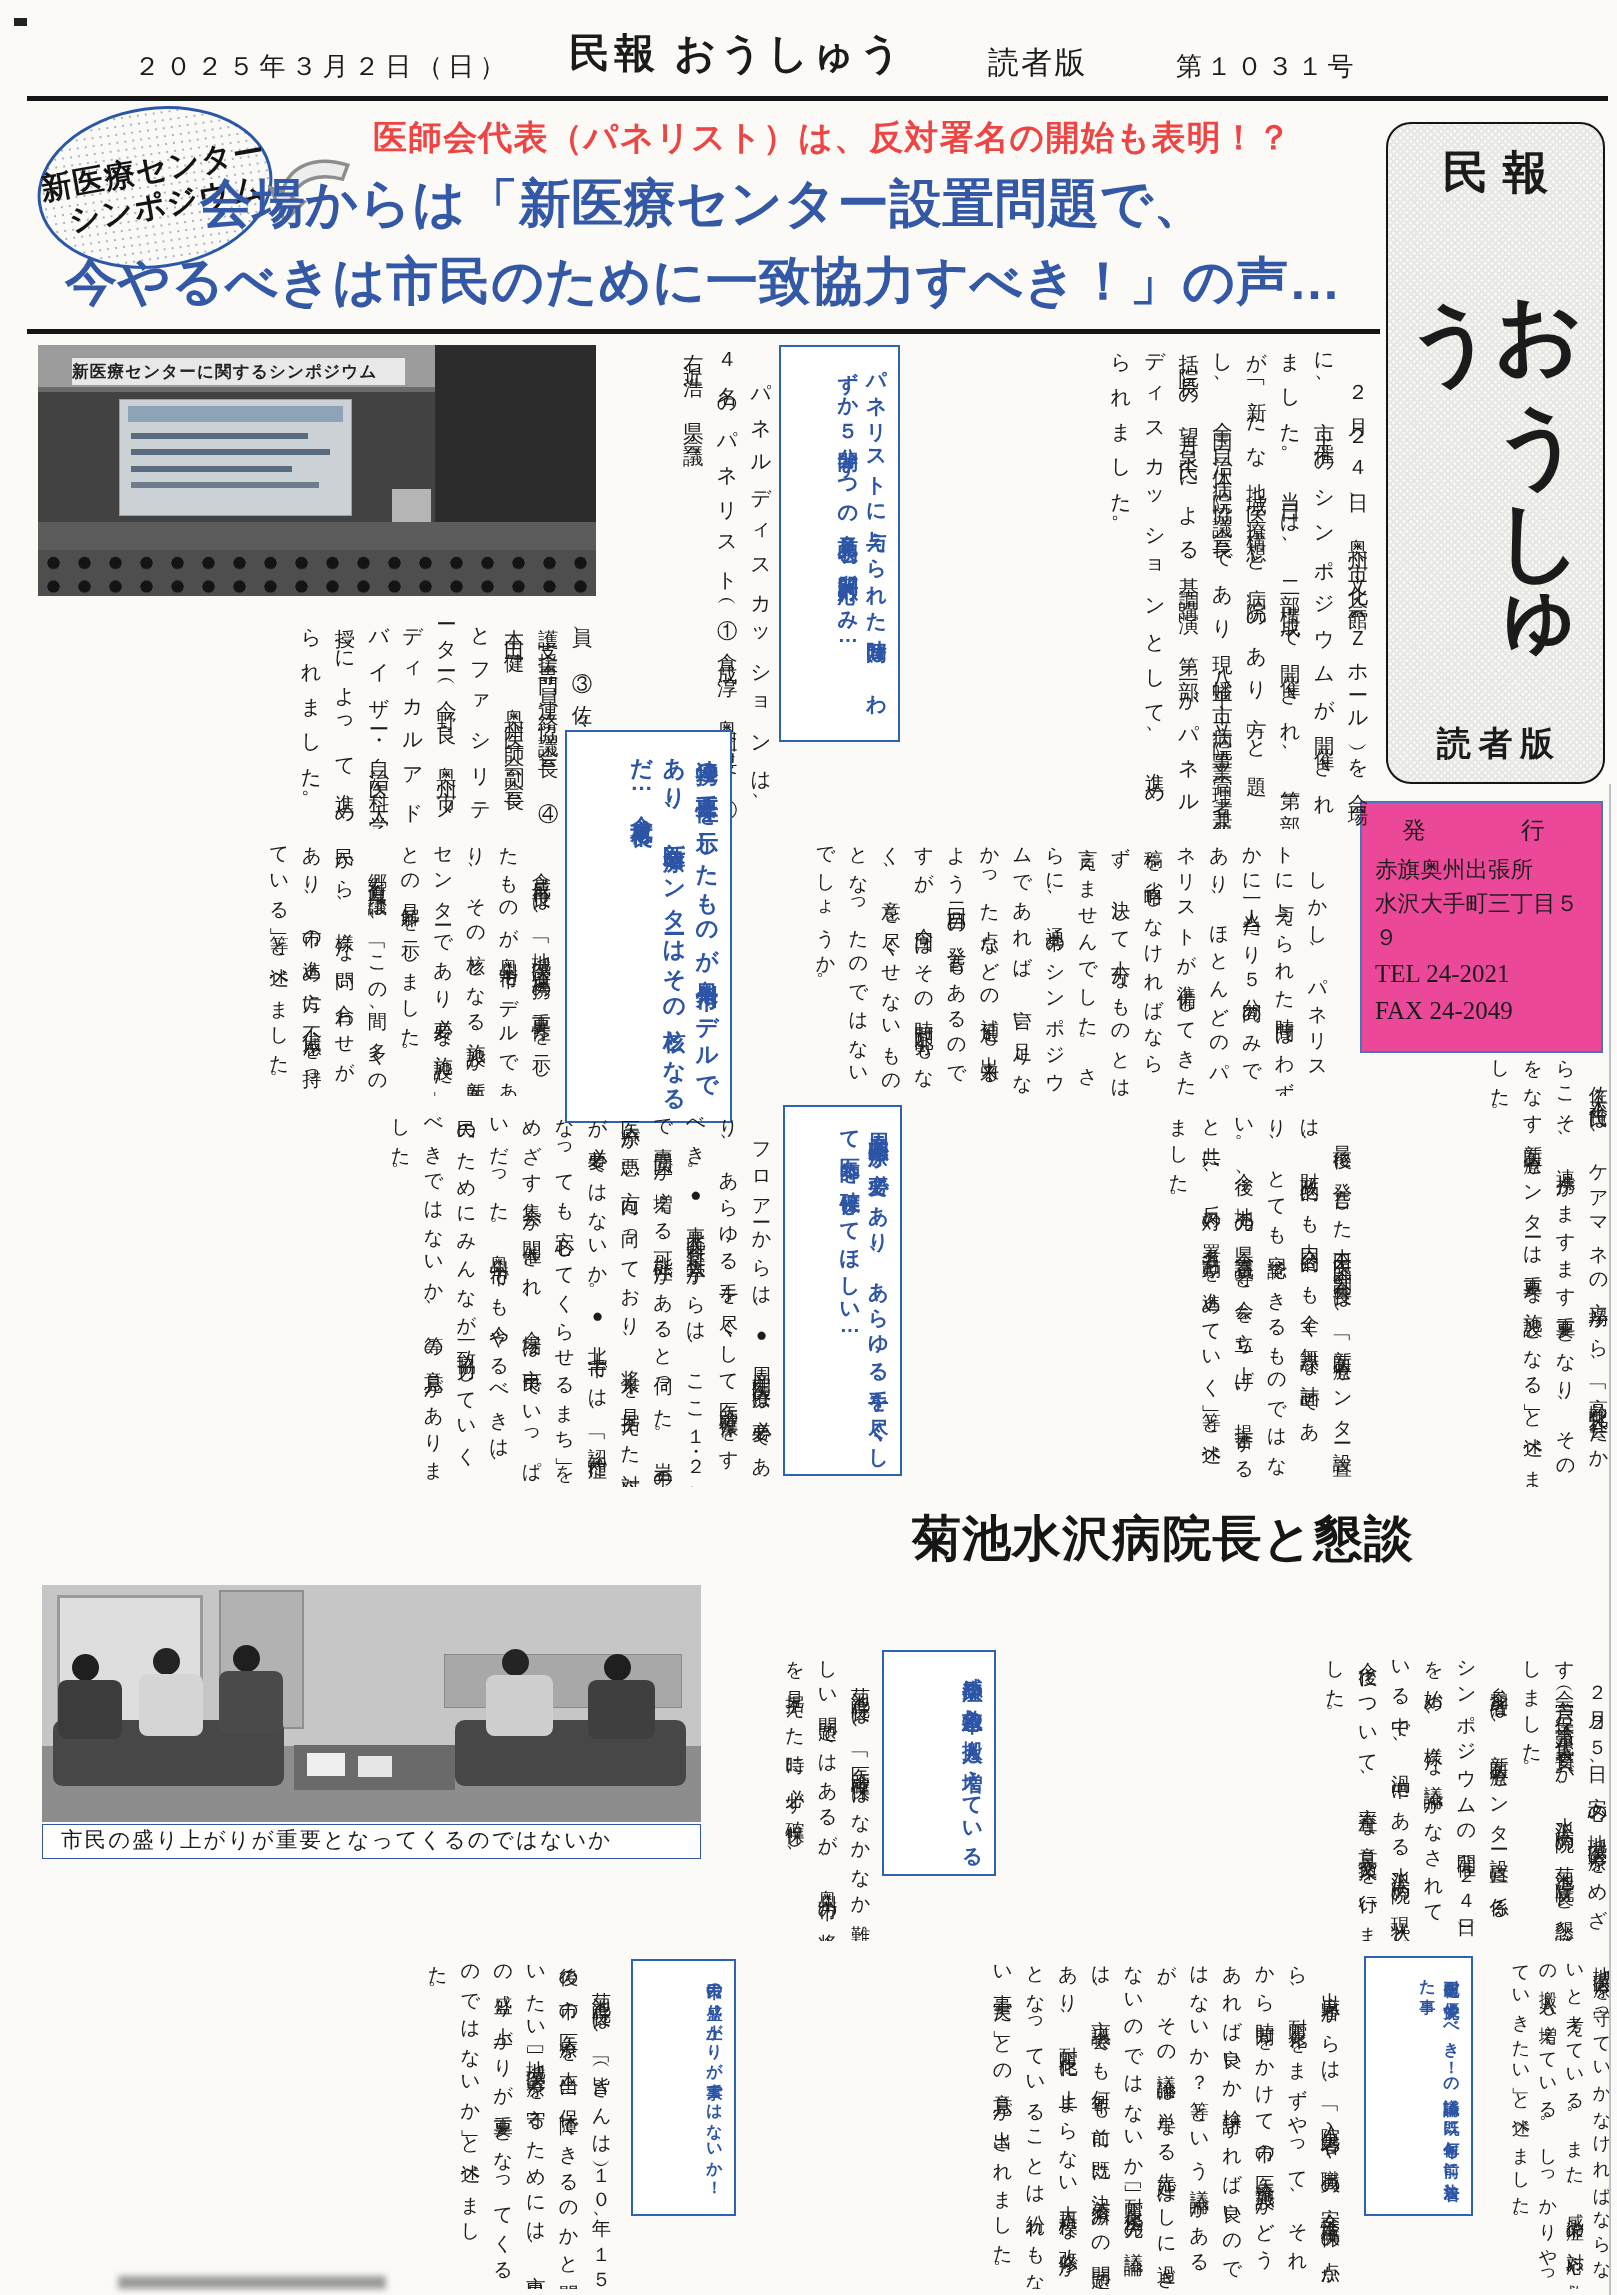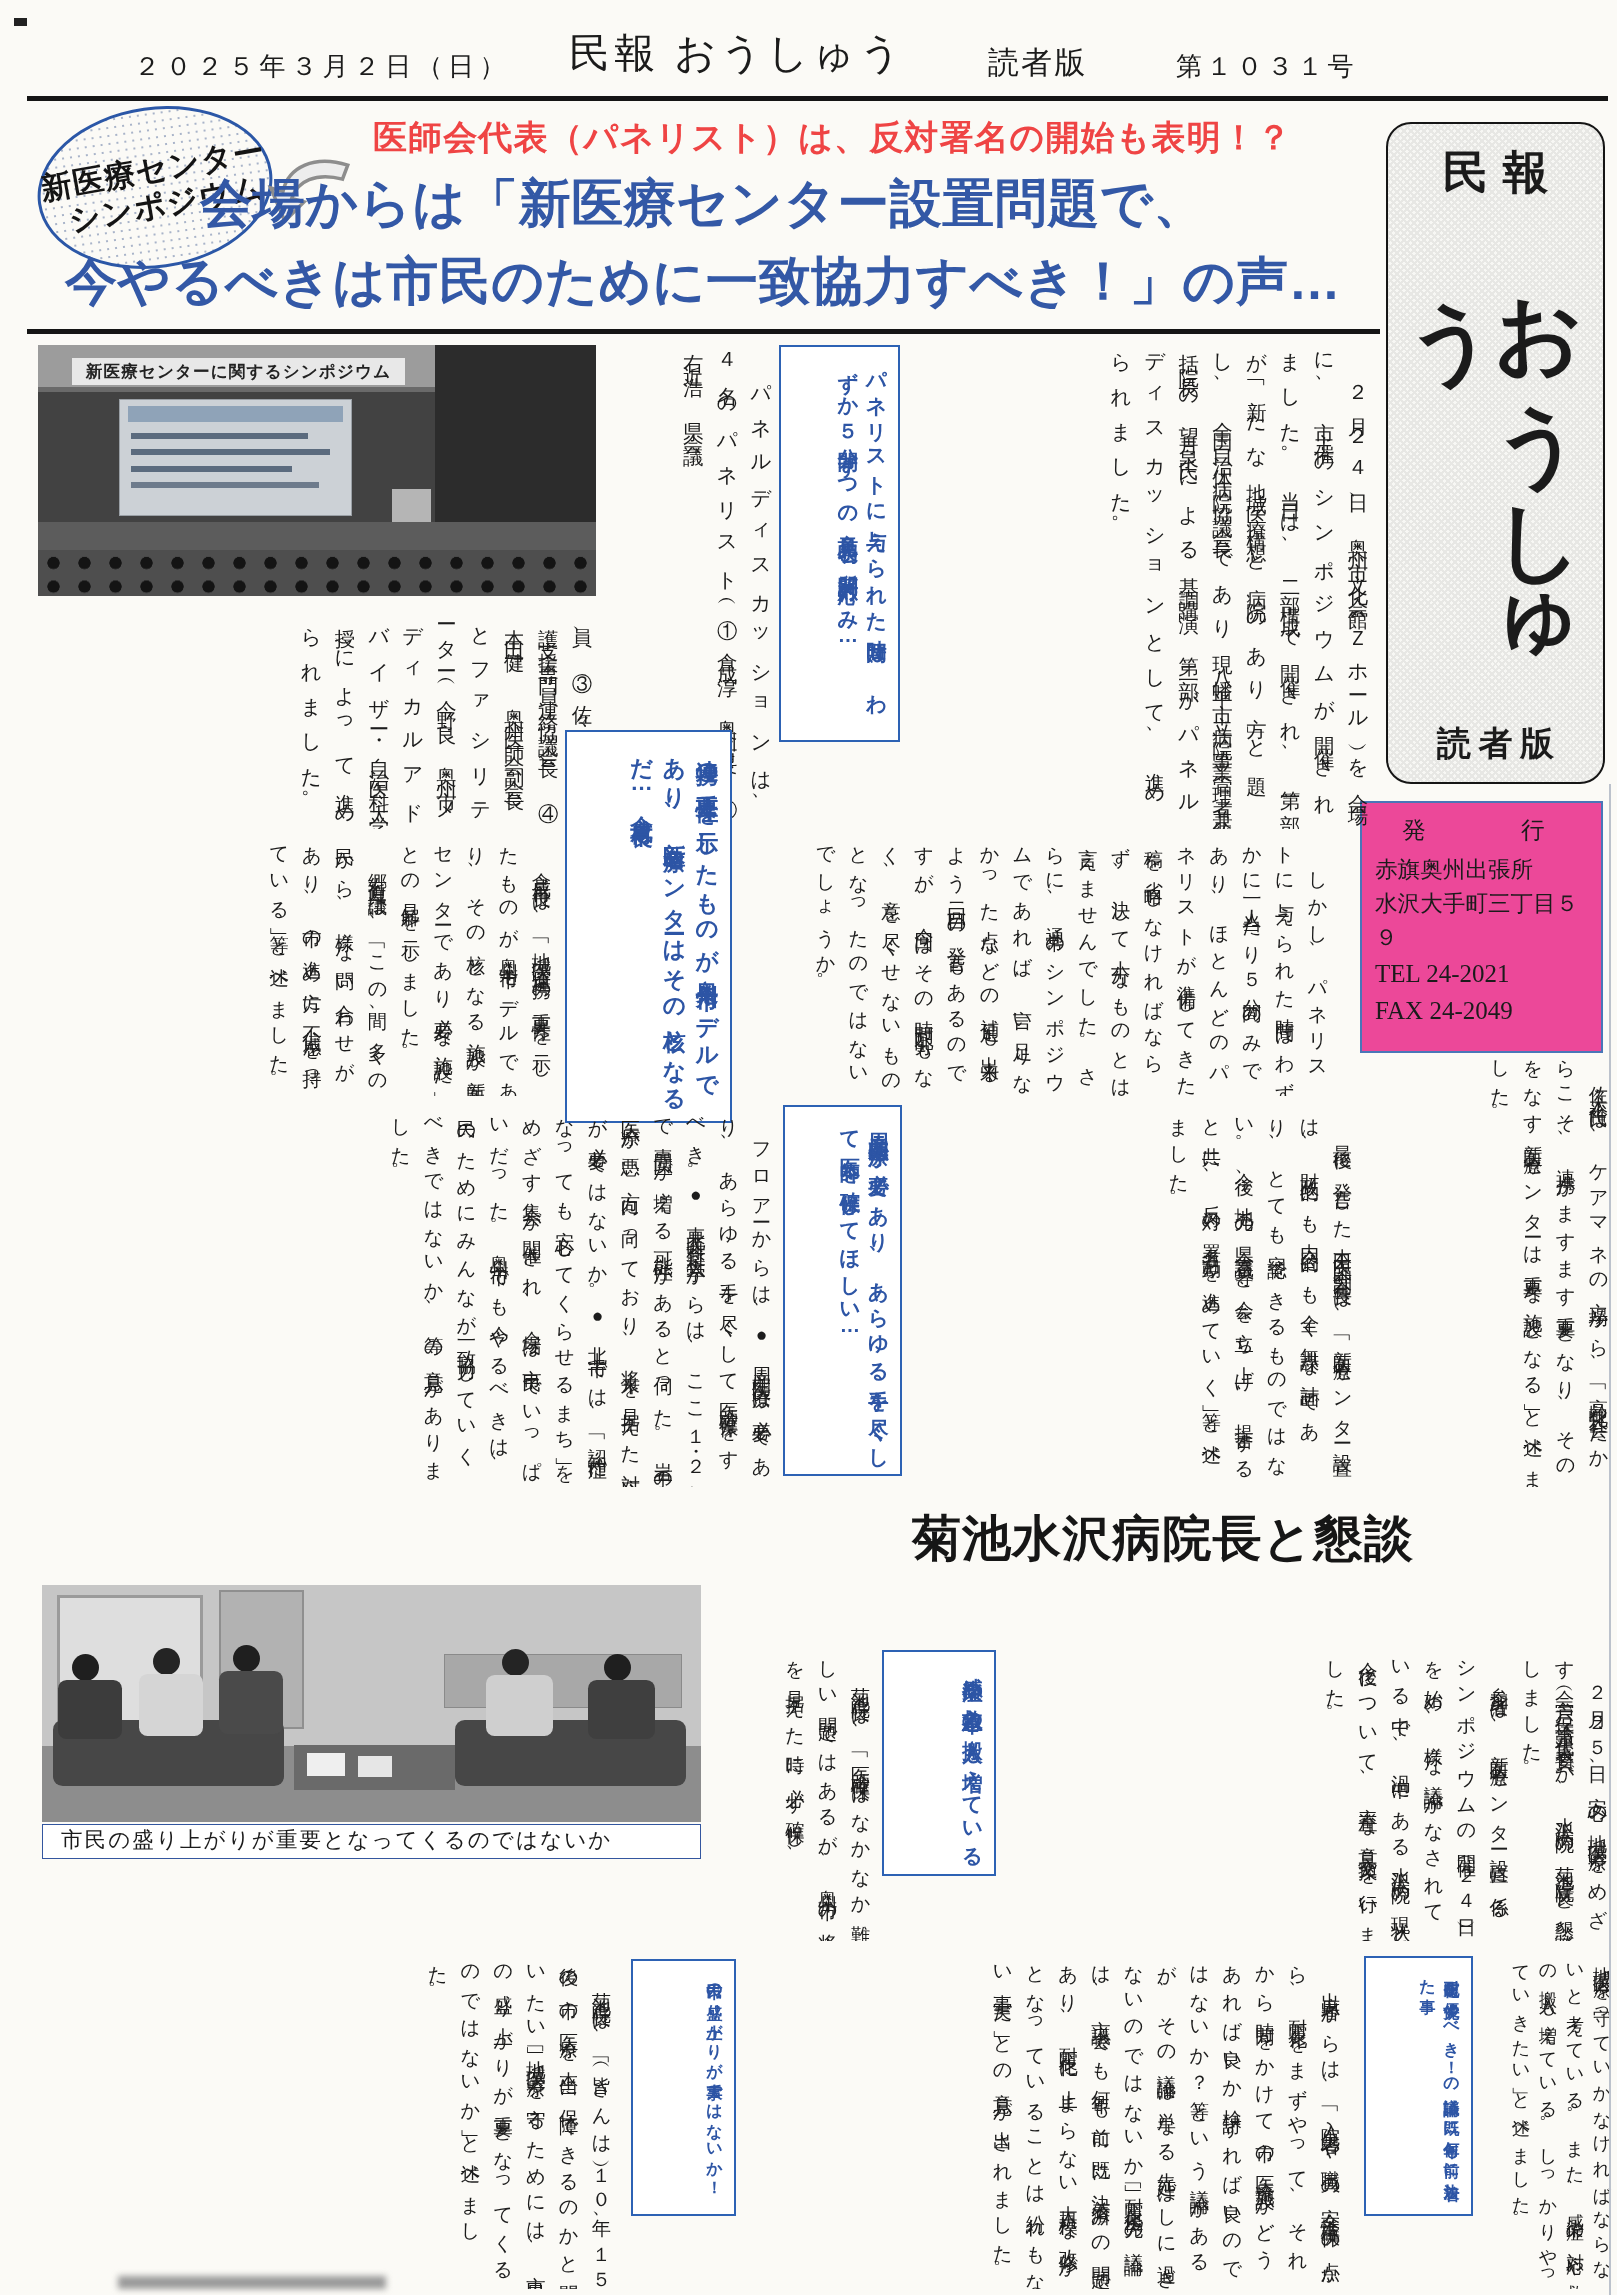--- a/index.html
+++ b/index.html
@@ -45,21 +45,21 @@
       font-size:31px;line-height:1.15;letter-spacing:1.1px;white-space:nowrap;}
   .ph{position:absolute;overflow:hidden;background:#424242;}
   .cap2{position:absolute;left:42px;top:1824px;width:659px;height:35px;border:1.6px solid #33569f;
       box-sizing:border-box;background:#fff;font-size:21.5px;line-height:31px;padding-left:18px;letter-spacing:2.1px;}
   .mark{position:absolute;background:#222;}
 </style>
 </head>
 <body>
 
 <div class="abs serif" style="left:134px;top:49px;font-size:26px;letter-spacing:5.4px;">２０２５年３月２日（日）</div>
-<div class="abs serif" style="left:569px;top:26px;font-size:41px;font-weight:normal;letter-spacing:4.3px;">民報 おうしゅう</div>
+<div class="abs serif" style="left:569px;top:26px;font-size:41px;font-weight:bold;letter-spacing:4.3px;">民報 おうしゅう</div>
 <div class="abs serif" style="left:988px;top:42px;font-size:31px;letter-spacing:2.1px;">読者版</div>
 <div class="abs serif" style="left:1176px;top:49px;font-size:26px;letter-spacing:4.3px;">第１０３１号</div>
 <div class="rule" style="left:27px;top:96px;width:1581px;height:5.4px;"></div>
 <div class="mark" style="left:14px;top:18px;width:13px;height:7.5px;"></div>
 
 <div class="stamp">
   <div class="stamp-oval">
     <span class="stamp-t" style="transform:rotate(-2deg);">新医療センター</span>
     <span class="stamp-t" style="transform:rotate(-2deg) translateX(8.6px);">シンポジウム</span>
   </div>
@@ -98,21 +98,21 @@
   <div class="abs" style="left:81px;top:54px;width:231px;height:115px;background:#ccd1d6;border:1.6px solid #9aa0a6;">
     <div class="abs" style="left:7.5px;top:6.4px;width:215px;height:16px;background:#8fa3b8;"></div>
     <div class="abs" style="left:10.7px;top:33px;width:177px;height:6.4px;background:#5b6b7e;"></div>
     <div class="abs" style="left:10.7px;top:49px;width:199px;height:6.4px;background:#5b6b7e;"></div>
     <div class="abs" style="left:10.7px;top:66px;width:161px;height:6.4px;background:#5b6b7e;"></div>
     <div class="abs" style="left:10.7px;top:82px;width:188px;height:6.4px;background:#6d7b8c;"></div>
   </div>
   <div class="abs" style="left:354px;top:144px;width:39px;height:33px;background:#b5b5b5;"></div>
   <div class="abs" style="left:0;top:177px;width:100%;height:28px;background:#5c5c5c;"></div>
   <div class="abs" style="left:0;top:205px;width:100%;height:46px;background:#4e4e4e;background-image:radial-gradient(circle at 50% 55%, #141414 5.9px, rgba(0,0,0,0) 6.4px);background-size:31px 23.6px;"></div>
-  <div class="abs sans" style="left:34px;top:13px;width:333px;height:27px;background:rgba(238,238,238,.93);color:#222;font-weight:bold;font-size:16.6px;line-height:27px;text-align:center;letter-spacing:1.1px;">新医療センターに関するシンポジウム</div>
+  <div class="abs sans" style="left:34px;top:13px;width:333px;height:27px;background:rgba(238,238,238,.93);color:#222;font-weight:bold;font-size:16.6px;line-height:27px;letter-spacing:1.1px;">新医療センターに関するシンポジウム</div>
 </div>
 
 <div class="vt vt-wide" style="left:875px;top:338px;width:499px;height:491px;">
   <span class="para">　２月２４日、奥州市文化会館（Ｚホール）を会場に、市主催のシンポジウムが開催されました。当日は、二部構成で開催され、第一部が「新たな地域医療構想と病院のあり方」と題し、全国自治体病院協議会長であり現八幡平市立病院事業管理者兼統括院長の望月泉氏による基調講演、第二部がパネルディスカッションとして、進められました。</span>
 </div>
 
 <div class="pq" style="left:779px;top:345px;width:102px;height:376px;font-size:20.4px;letter-spacing:3.2px;line-height:1.4;">パネリストに与えられた時間は、わずか５分間ずつの意見表明と質問対応のみ…</div>
 
 <div class="vt vt-wide" style="left:600px;top:338px;width:177px;height:491px;">
   <span class="para">　パネルディスカッションは、４名のパネリスト（①倉成淳　奥州市長、②郷右近浩　県会議</span>

